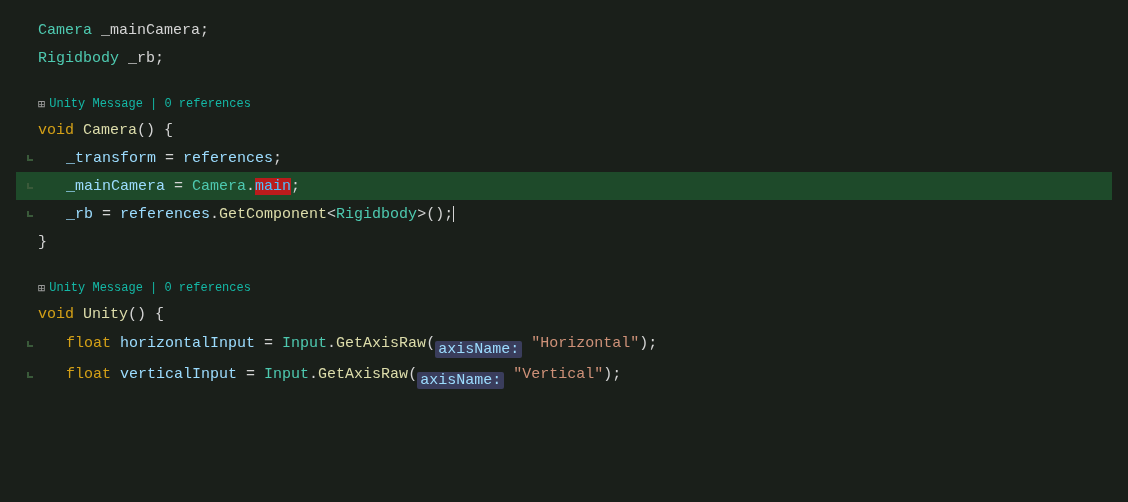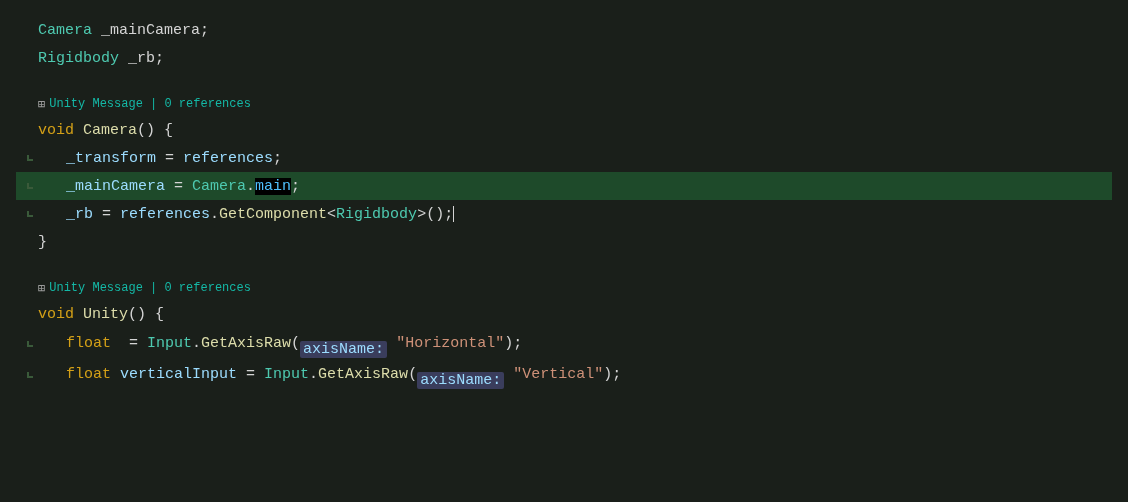--- a/index.html
+++ b/index.html
@@ -73,21 +73,21 @@
       width: 1px;
       height: 16px;
       background: #d4d4d4;
       vertical-align: middle;
       animation: blink 1s step-end infinite;
     }
     @keyframes blink {
       50% { opacity: 0; }
     }
     .selected-text {
-      background-color: #000000;
+      background-color: #b91c1c;
       color: #4fc1ff;
     }
     .meta-line {
       min-height: 24px;
       padding: 2px 0 2px 8px;
     }
   </style>
 </head>
 <body>
 
@@ -207,20 +207,21 @@
   </div>
 
   <div class="line">
     <div class="line-gutter">
       <div class="gutter-dot"></div>
     </div>
     <div class="line-content">
       <span class="indent"></span>
       <span class="kw-void">float</span>
       <span class="punc"> </span>
+      <span class="var-name">horizontalInput</span>
       <span class="punc"> = </span>
       <span class="cls-name">Input</span>
       <span class="punc">.</span>
       <span class="fn-name">GetAxisRaw</span>
       <span class="punc">(</span>
       <span class="param-label">axisName:</span>
       <span class="punc"> </span>
       <span class="string">"Horizontal"</span>
       <span class="punc">);</span>
     </div>

